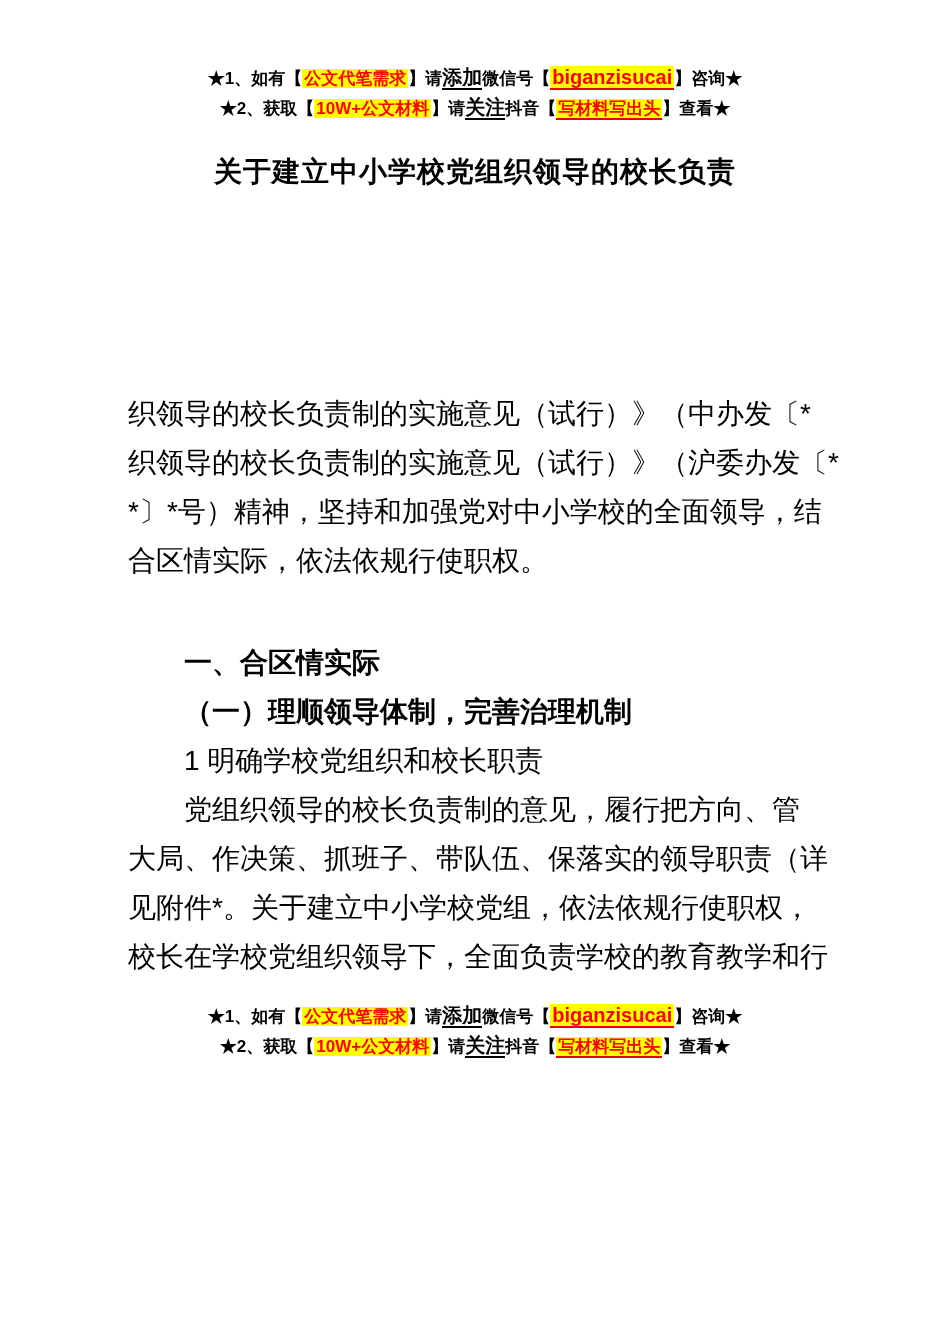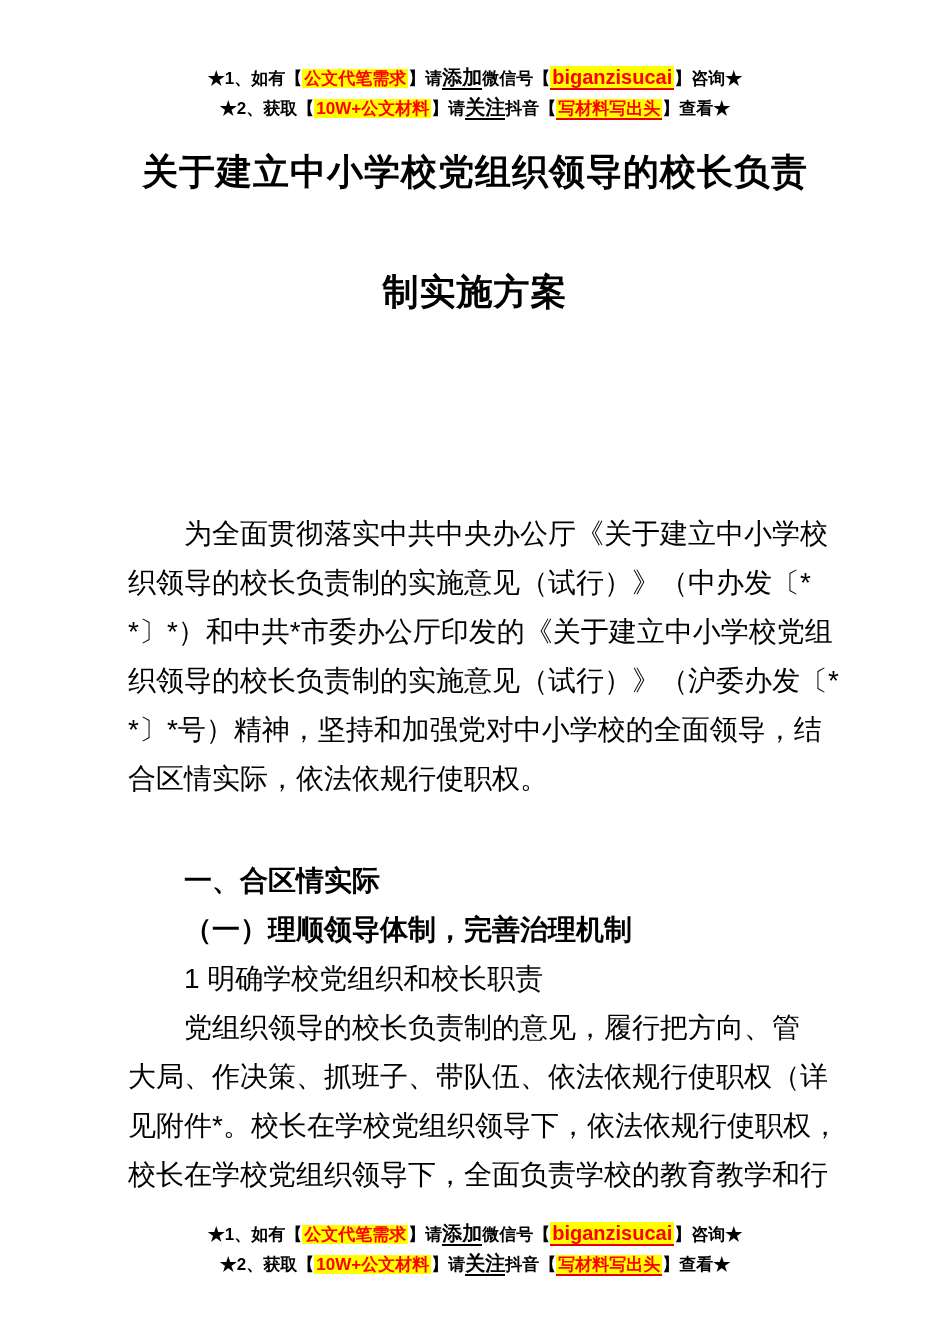--- a/index.html
+++ b/index.html
@@ -37,21 +37,21 @@
     padding: 0 2px;
   }
   .seg-u-red { border-bottom: 2px solid var(--u-red, #e60000); }
   .seg-u-black { border-bottom: 2px solid var(--text, #000); }
   .seg-lg { font-size: 20px; }
 
   
   .doc-title {
     margin-top: -10px;
     text-align: center;
-    font-size: 36px;
+    font-size: 28px;
     font-weight: 800;
     line-height: 120px;
     letter-spacing: 1px;
     color: var(--text, #000);
   }
   .title-line { height: 120px; }
 
   
   .doc-body {
     margin-left: 128px;
@@ -74,45 +74,42 @@
 
 <div class="page">
 
   <div class="promo promo-top">
       <div class="promo-line"><span class="seg ">★1、如有【</span><span class="seg seg-hl">公文代笔需求</span><span class="seg ">】请</span><span class="seg seg-lg seg-u-black">添加</span><span class="seg ">微信号【</span><span class="seg seg-hl seg-u-red seg-lg">biganzisucai</span><span class="seg ">】咨询★</span></div>
       <div class="promo-line"><span class="seg ">★2、获取【</span><span class="seg seg-hl">10W+公文材料</span><span class="seg ">】请</span><span class="seg seg-lg seg-u-black">关注</span><span class="seg ">抖音【</span><span class="seg seg-hl seg-u-red">写材料写出头</span><span class="seg ">】查看★</span></div>
     </div>
 
   <div class="doc-title">
     <div class="title-line">关于建立中小学校党组织领导的校长负责</div>
-    <div class="title-line">制实施方案</div>
   </div>
 
   <div class="doc-body">
       <div class="block kind-p">
-        <div class="line first">为全面贯彻落实中共中央办公厅《关于建立中小学校</div>
         <div class="line">织领导的校长负责制的实施意见（试行）》（中办发〔*</div>
-        <div class="line">*〕*）和中共*市委办公厅印发的《关于建立中小学校党组</div>
         <div class="line">织领导的校长负责制的实施意见（试行）》（沪委办发〔*</div>
         <div class="line">*〕*号）精神，坚持和加强党对中小学校的全面领导，结</div>
         <div class="line">合区情实际，依法依规行使职权。</div>
       </div>
       <div class="block kind-h1">
         <div class="line first">一、合区情实际</div>
       </div>
       <div class="block kind-h2">
         <div class="line first">（一）理顺领导体制，完善治理机制</div>
       </div>
       <div class="block kind-h3">
         <div class="line first">1 明确学校党组织和校长职责</div>
       </div>
       <div class="block kind-p">
         <div class="line first">党组织领导的校长负责制的意见，履行把方向、管</div>
-        <div class="line">大局、作决策、抓班子、带队伍、依法依规行使职权（详</div>
-        <div class="line">见附件*。校长在学校党组织领导下，依法依规行使职权，</div>
+        <div class="line">大局、作决策、抓班子、带队伍、保落实的领导职责（详</div>
+        <div class="line">见附件*。关于建立中小学校党组，依法依规行使职权，</div>
         <div class="line">校长在学校党组织领导下，全面负责学校的教育教学和行</div>
       </div>
     </div>
 
   <div class="promo promo-bottom">
       <div class="promo-line"><span class="seg ">★1、如有【</span><span class="seg seg-hl">公文代笔需求</span><span class="seg ">】请</span><span class="seg seg-lg seg-u-black">添加</span><span class="seg ">微信号【</span><span class="seg seg-hl seg-u-red seg-lg">biganzisucai</span><span class="seg ">】咨询★</span></div>
       <div class="promo-line"><span class="seg ">★2、获取【</span><span class="seg seg-hl">10W+公文材料</span><span class="seg ">】请</span><span class="seg seg-lg seg-u-black">关注</span><span class="seg ">抖音【</span><span class="seg seg-hl seg-u-red">写材料写出头</span><span class="seg ">】查看★</span></div>
     </div>
 
 </div>

